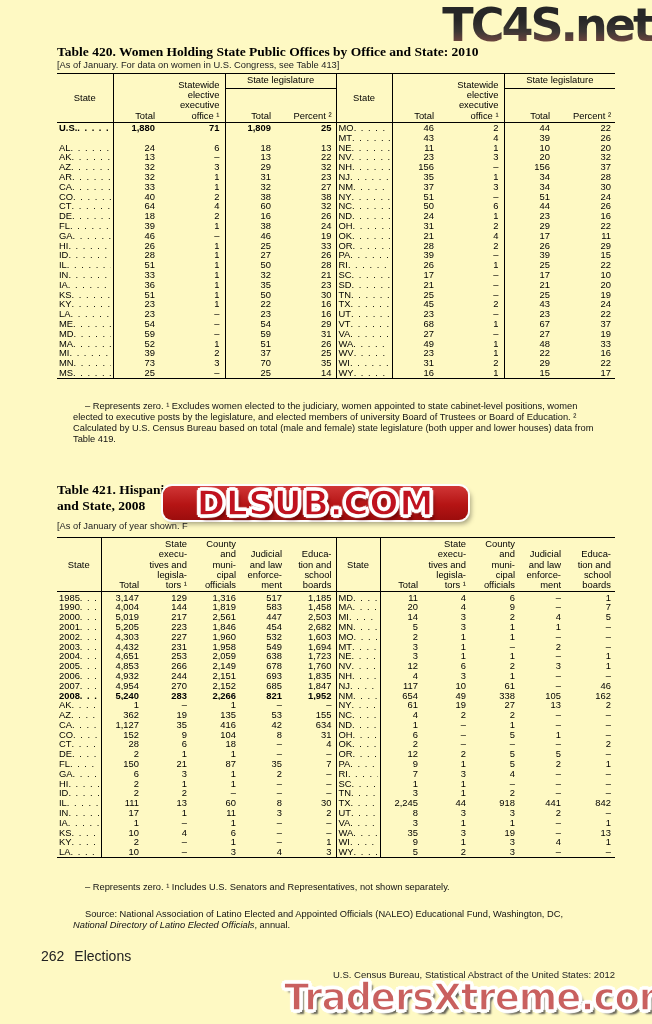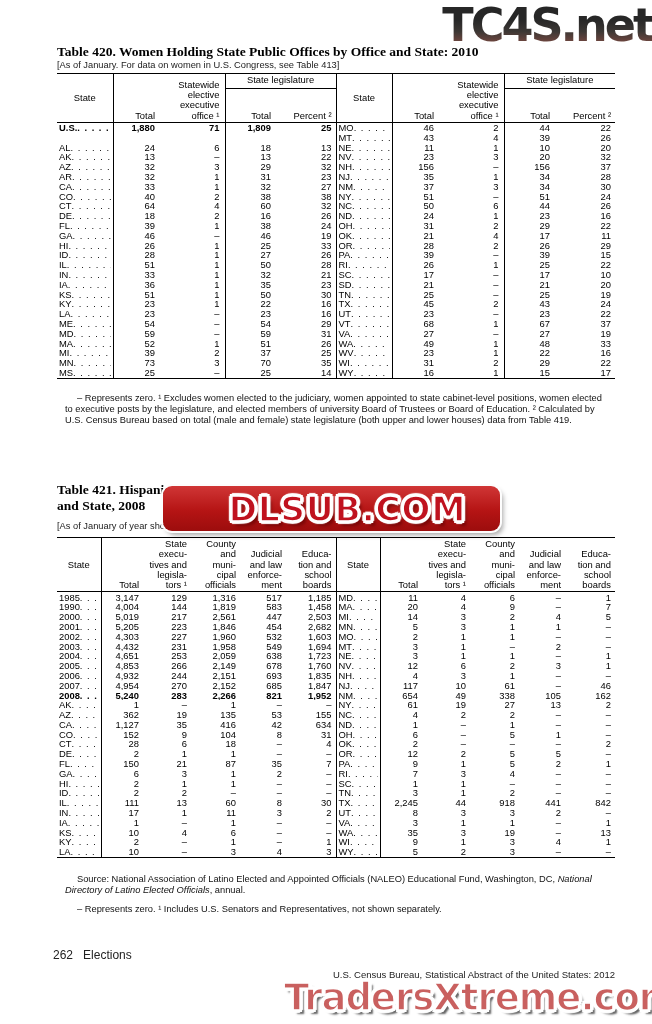--- a/index.html
+++ b/index.html
@@ -1,16 +1,16 @@
 <!DOCTYPE html>
 <html><head>
 <meta charset="utf-8">
 <style>
   html,body{margin:0;padding:0;background:#888;}
-  .page{position:relative;width:652px;height:1024px;background:#ffffff;
+  .page{position:relative;width:652px;height:1024px;background:#fef9c3;
         font-family:"Liberation Sans",sans-serif;color:#111;overflow:hidden;}
 
   
   .tbl-title{position:absolute;left:57px;width:560px;font-family:"Liberation Serif",serif;
              font-weight:bold;font-size:13.5px;line-height:15.5px;color:#000;}
   .tbl-note{position:absolute;left:57px;width:560px;font-size:9.3px;color:#222;}
 
   
   table.tbl{position:absolute;left:57px;width:558px;border-collapse:collapse;table-layout:fixed;
             border-top:1.5px solid #000;border-bottom:1.5px solid #000;font-size:9.4px;color:#000;}
@@ -29,38 +29,38 @@
   td.num{text-align:right;}
   .pr16{padding-right:16px !important;}
   .pr5 {padding-right:5px  !important;}
   .pr18{padding-right:18px !important;}
   .pr8 {padding-right:8px  !important;}
   .pe  {padding-right:4px  !important;}
   .b{font-weight:bold;}
 
   
   .fn{position:absolute;left:57px;width:558px;font-size:9.3px;line-height:11px;color:#111;}
-  .fn p{margin:8px;text-indent:12px;}
+  .fn p{margin:16px;text-indent:12px;}
   .it{font-style:italic;}
 
   
-  .footer-left{position:absolute;left:53px;top:948px;font-size:12px;color:#222;}
+  .footer-left{position:absolute;left:41px;top:948px;font-size:14px;color:#222;}
   .footer-left .pgnum{margin-right:10px;}
   .footer-src{position:absolute;left:57px;top:969px;width:558px;text-align:right;font-size:9.5px;color:#222;}
 
   
   .wm-top{position:absolute;top:-2px;right:0px;font-family:"DejaVu Sans",sans-serif;
           font-weight:900;font-size:46px;letter-spacing:-3px;
           background:linear-gradient(to bottom,#272727 40%,#3c3734 62%,#7e4a42 88%);
           -webkit-background-clip:text;background-clip:text;color:transparent;
           -webkit-text-fill-color:transparent;z-index:30;}
-  .wm-band{position:absolute;left:163px;top:486px;width:305px;height:45px;z-index:30;
+  .wm-band{position:absolute;left:163px;top:486px;width:305px;height:34px;z-index:30;
            background:linear-gradient(#d03636 0%,#b51414 55%,#9c0d0d 100%);
            border-radius:9px;box-shadow:0 0 0 2px #fdfdfd,3px 4px 5px rgba(0,0,0,0.35);
-           display:flex;align-items:center;justify-content:center;padding-left:32px;}
+           display:flex;align-items:center;justify-content:center;}
   .wm-band span{font-family:"DejaVu Sans",sans-serif;font-weight:900;font-size:34px;letter-spacing:1px;
            color:#c0121f;-webkit-text-stroke:1.5px #fff;
            text-shadow:-2px -2px 0 #fff,2px -2px 0 #fff,-2px 2px 0 #fff,2px 2px 0 #fff,
                        0 -3px 1px #fff,0 3px 1px #fff,-3px 0 1px #fff,3px 0 1px #fff,
                        4px 5px 3px rgba(90,0,0,0.55);}
   .wm-bottom{position:absolute;left:284px;top:976px;z-index:30;
            font-family:"DejaVu Sans",sans-serif;font-weight:900;font-size:37px;letter-spacing:-1px;
            color:#c9605f;-webkit-text-stroke:1.5px #fff;
            text-shadow:-2px -2px 0 #fff,2px -2px 0 #fff,-2px 2px 0 #fff,2px 2px 0 #fff,
                        0 -3px 1px #fff,0 3px 1px #fff,-3px 0 1px #fff,3px 0 1px #fff,
@@ -1403,22 +1403,22 @@
           <td class="num pr8">5</td>
           <td class="num pr8">2</td>
           <td class="num pr8">3</td>
           <td class="num pr8">–</td>
           <td class="num pe">–</td>
         </tr>
       </tbody>
   </table>
 
   <div class="fn" style="top:866px;">
+    <p>– Represents zero. ¹ Includes U.S. Senators and Representatives, not shown separately.</p>
     <p><span>Source: National Association of Latino Elected and Appointed Officials (NALEO) Educational Fund, Washington, DC, </span><span class="it">National Directory of Latino Elected Officials</span><span>, annual.</span></p>
-    <p>– Represents zero. ¹ Includes U.S. Senators and Representatives, not shown separately.</p>
   </div>
 
   <div class="footer-left">
     <span class="pgnum">262</span><span>Elections</span>
   </div>
   <div class="footer-src">U.S. Census Bureau, Statistical Abstract of the United States: 2012</div>
 
 </div>
 
 </body></html>

